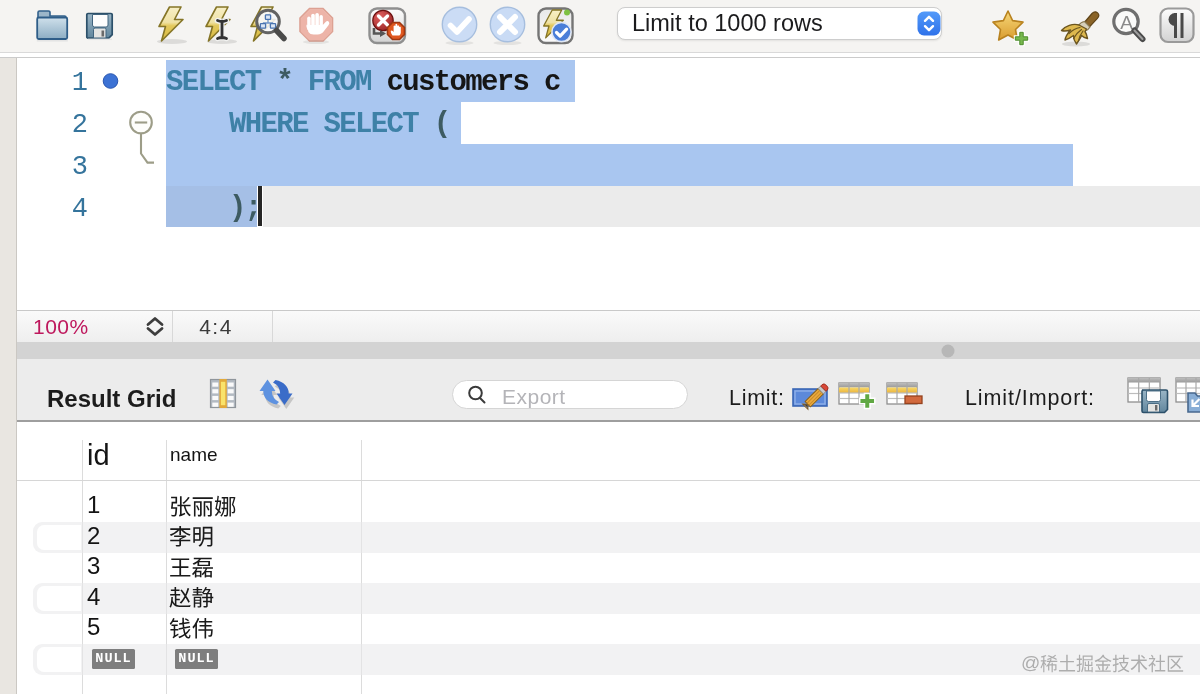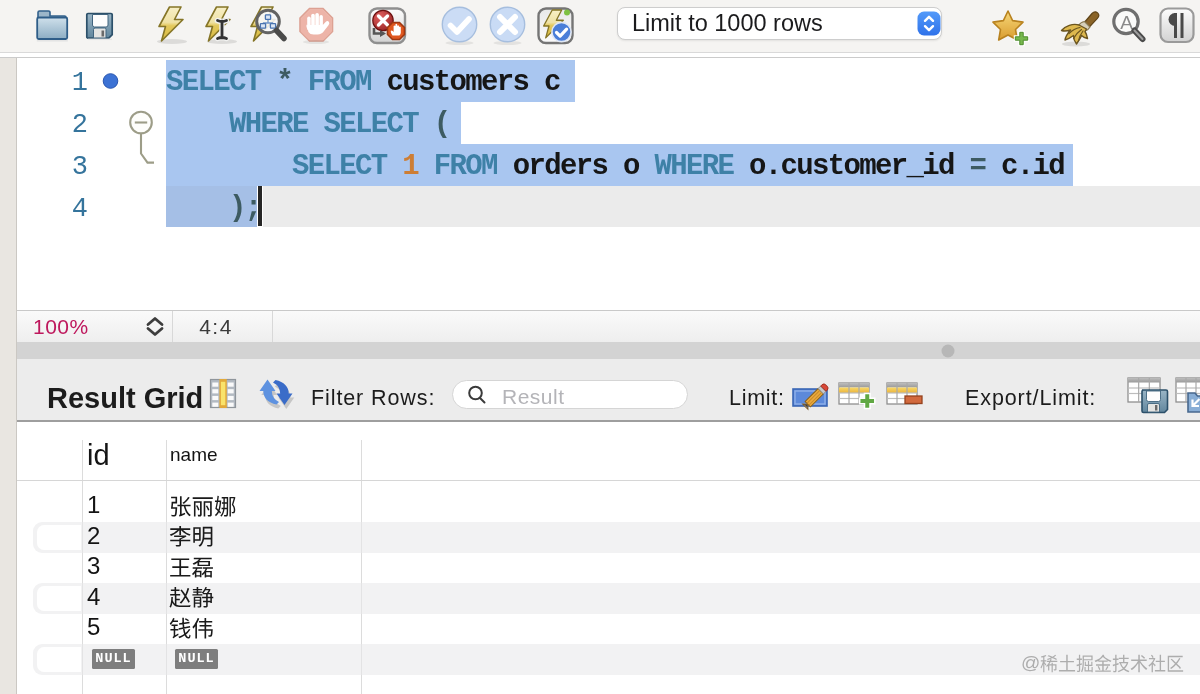--- a/index.html
+++ b/index.html
@@ -159,46 +159,44 @@
 <svg class="abs" style="left:99px;top:70px" width="24" height="24">
       <circle cx="11.5" cy="11" r="7.3" fill="#3c72d4" stroke="#2b57b0" stroke-width="1"></circle>
     </svg>
 <svg class="abs" style="left:120px;top:105px" width="45" height="62">
       <circle cx="21" cy="17.5" r="10.8" fill="#fefefb" stroke="#9d9d88" stroke-width="2.1"></circle>
       <path d="M14.8 17.5 h12.4" stroke="#9d9d88" stroke-width="2.1"></path>
       <path d="M21 28.5 V48.5 L27.5 57.6 H34" fill="none" stroke="#9d9d88" stroke-width="2.1"></path>
     </svg>
 <div class="codeline" style="top:61.5px"><span class="k">SELECT</span> <span class="o">*</span> <span class="k">FROM</span> customers c</div>
 <div class="codeline" style="top:103.5px">    <span class="k">WHERE</span> <span class="k">SELECT</span> <span class="o">(</span></div>
-<div class="codeline" style="top:145.5px">        <span class="k">SELECT</span> <span class="nm">1</span> <span class="k">FROM</span> orders o <span class="k">WHERE</span> o.customer_id <span class="o">=</span> c.id</div>
 <div class="codeline" style="top:187.5px">    <span class="o">);</span></div>
 <div class="abs" style="left:17px;top:310px;width:1183px;height:1px;background:#c9c9c9"></div>
 <div class="abs" style="left:17px;top:311px;width:1183px;height:31px;background:linear-gradient(#fafafa,#eeeeee)"></div>
 <div class="abs" style="left:33px;top:311px;height:31px;line-height:31px;font-size:21px;color:#be185d;letter-spacing:0.5px">100%</div>
 <svg class="abs" style="left:143px;top:314px" width="24" height="25" viewBox="0 0 24 25">
       <path d="M5 10.5 L12 4.5 L19 10.5 M5 14.5 L12 20.5 L19 14.5" fill="none" stroke="#3d3d3d" stroke-width="2.8" stroke-linecap="round" stroke-linejoin="round"></path>
     </svg>
 <div class="abs" style="left:172px;top:311px;width:1px;height:31px;background:#d8d8d8"></div>
 <div class="abs" style="left:194px;top:311px;width:44px;text-align:center;height:31px;line-height:31px;font-size:21px;color:#3b3b3b;letter-spacing:1.5px">4:4</div>
 <div class="abs" style="left:272px;top:311px;width:1px;height:31px;background:#d8d8d8"></div>
 <div class="abs" style="left:17px;top:342px;width:1183px;height:17px;background:#d3d3d3"></div>
 <svg class="abs" style="left:940px;top:343px" width="16" height="16">
       <circle cx="8" cy="8" r="6.5" fill="#b7b7b7"></circle>
     </svg>
 <div class="abs" style="left:17px;top:359px;width:1183px;height:63px;background:#ececec;border-bottom:2px solid #9e9e9e"></div>
-<div class="abs" style="left:47px;top:368px;height:61px;line-height:61px;font-weight:bold;font-size:29px;color:#1c1c1c;letter-spacing:0px">Result Grid</div>
-<div class="abs" style="left:311px;top:368px;height:61px;line-height:61px;font-size:21.5px;color:#1c1c1c;letter-spacing:0.9px">Filter Rows:</div>
+<div class="abs" style="left:47px;top:368px;height:61px;line-height:61px;font-weight:bold;font-size:24px;color:#1c1c1c;letter-spacing:0px">Result Grid</div>
 <div class="abs" style="left:452px;top:380px;width:236px;height:29px;background:#fff;border:1px solid #d5d5d5;border-radius:14.5px"></div>
 <svg class="abs" style="left:466px;top:384px" width="22" height="22" viewBox="0 0 22 22">
       <circle cx="9.5" cy="9" r="6.3" fill="none" stroke="#3a3a3a" stroke-width="2"></circle>
       <path d="M14 14 l4.5 4.5" stroke="#3a3a3a" stroke-width="2" stroke-linecap="round"></path>
     </svg>
-<div class="abs" style="left:502px;top:382px;height:29px;line-height:29px;font-size:21px;color:#b4b4b8;letter-spacing:0.5px">Result</div>
+<div class="abs" style="left:502px;top:382px;height:29px;line-height:29px;font-size:21px;color:#b4b4b8;letter-spacing:0.5px">Export</div>
 <div class="abs" style="left:729px;top:368px;height:61px;line-height:61px;font-size:21.5px;color:#1c1c1c;letter-spacing:0.7px">Limit:</div>
-<div class="abs" style="left:965px;top:368px;height:61px;line-height:61px;font-size:21.5px;color:#1c1c1c;letter-spacing:0.9px">Export/Limit:</div>
+<div class="abs" style="left:965px;top:368px;height:61px;line-height:61px;font-size:21.5px;color:#1c1c1c;letter-spacing:0.9px">Limit/Import:</div>
 <svg class="abs" style="left:0;top:359px" width="1200" height="61" viewBox="0 0 1200 61">
 <defs>
         <linearGradient id="gYel" x1="0" y1="0" x2="0" y2="1">
           <stop offset="0" stop-color="#f8d868"></stop>
           <stop offset="1" stop-color="#eab33c"></stop>
         </linearGradient>
         <linearGradient id="gHdr" x1="0" y1="0" x2="0" y2="1">
           <stop offset="0" stop-color="#bdbdbd"></stop>
           <stop offset="1" stop-color="#9a9a9a"></stop>
         </linearGradient>

